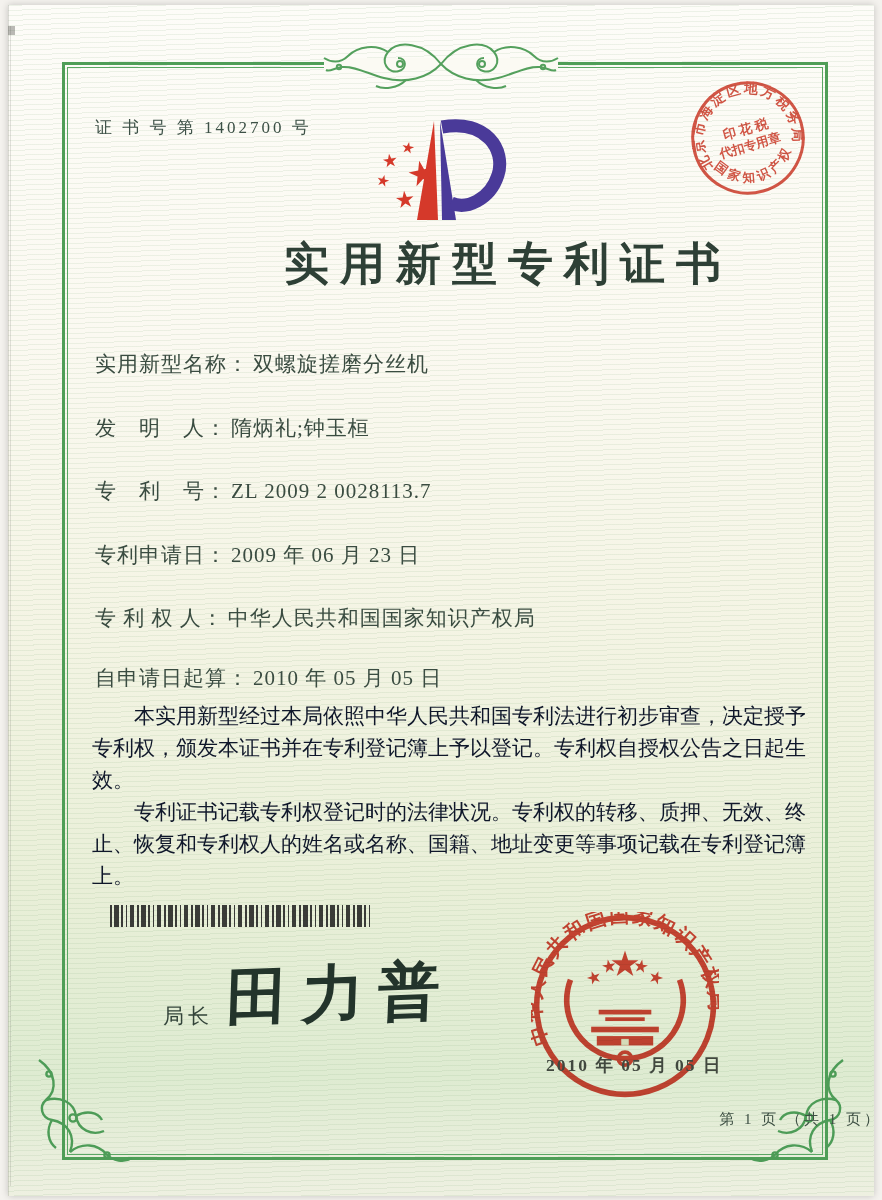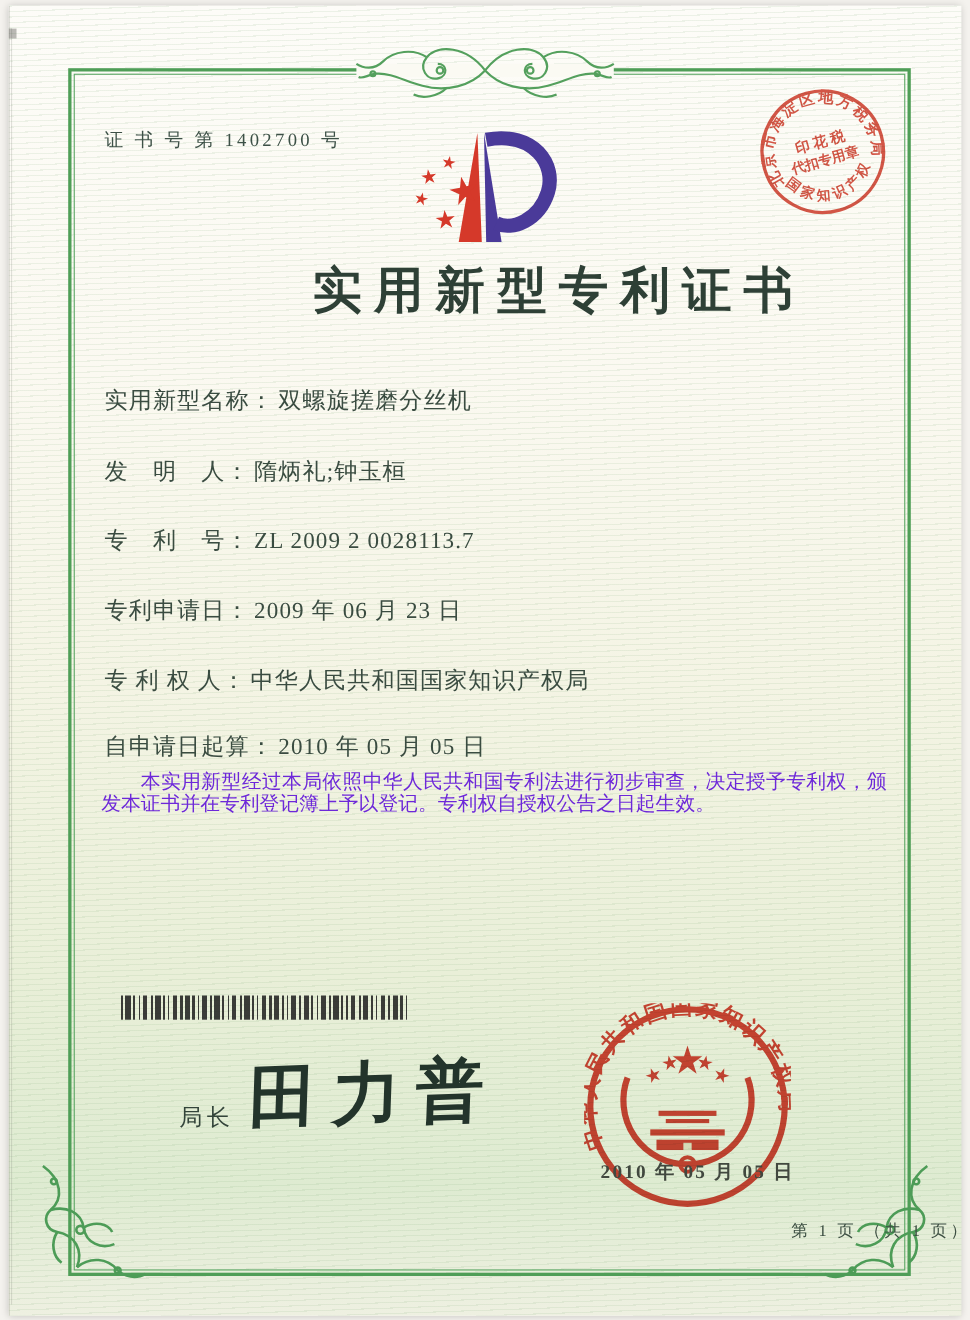--- a/index.html
+++ b/index.html
@@ -40,21 +40,21 @@
   .title{
     position:absolute;left:0;top:234px;width:732px;text-align:right;
     font-size:45px;font-weight:bold;color:#2e4036;letter-spacing:11px;
   }
   .field{position:absolute;left:95px;font-size:21px;color:#3a4c41;white-space:nowrap;}
   .field .lab{letter-spacing:1px;}
   .field .val{margin-left:4px;letter-spacing:1px;}
   .f0{top:350px;} .f1{top:414px;} .f2{top:477px;} .f3{top:541px;} .f4{top:604px;} .f5{top:664px;}
   .body-text{
     position:absolute;left:92px;top:700px;width:714px;
-    font-size:18px;line-height:20px;color:#6d28d9;text-align:justify;
+    font-size:21px;line-height:32px;color:#0f172a;text-align:justify;
   }
   .body-text p{margin:0;text-indent:2em;}
   .barcode{
     position:absolute;left:110px;top:905px;width:262px;height:22px;opacity:.85;
     background:repeating-linear-gradient(90deg,
       #1c1c1c 0px,#1c1c1c 2px,transparent 2px,transparent 4px,
       #1c1c1c 4px,#1c1c1c 9px,transparent 9px,transparent 11px,
       #1c1c1c 11px,#1c1c1c 13px,transparent 13px,transparent 16px,
       #1c1c1c 16px,#1c1c1c 17px,transparent 17px,transparent 20px,
       #1c1c1c 20px,#1c1c1c 24px,transparent 24px,transparent 27px);
@@ -181,20 +181,21 @@
   </div>
   <div class="field f4">
     <span class="lab">专 利 权 人：</span><span class="val">中华人民共和国国家知识产权局</span>
   </div>
   <div class="field f5">
     <span class="lab">自申请日起算：</span><span class="val">2010 年 05 月 05 日</span>
   </div>
 
   <div class="body-text">
     <p>本实用新型经过本局依照中华人民共和国专利法进行初步审查，决定授予专利权，颁发本证书并在专利登记簿上予以登记。专利权自授权公告之日起生效。</p>
+    <p>专利证书记载专利权登记时的法律状况。专利权的转移、质押、无效、终止、恢复和专利权人的姓名或名称、国籍、地址变更等事项记载在专利登记簿上。</p>
   </div>
 
   <div class="barcode"></div>
 
   <div class="signer-title">局长</div>
   <div class="signature">田力普</div>
 
   <svg class="big-seal" width="188" height="188" viewBox="0 0 200 200">
     <defs>
       <path id="bs-arc" d="M 18.6,139 A 90 90 0 1 1 181.4,139"></path>

